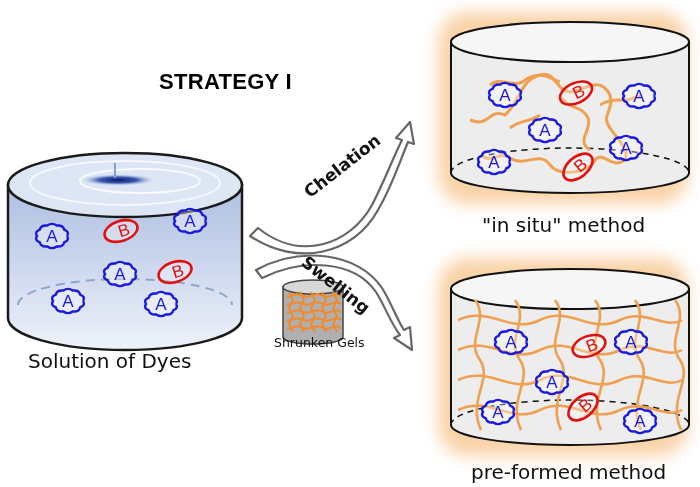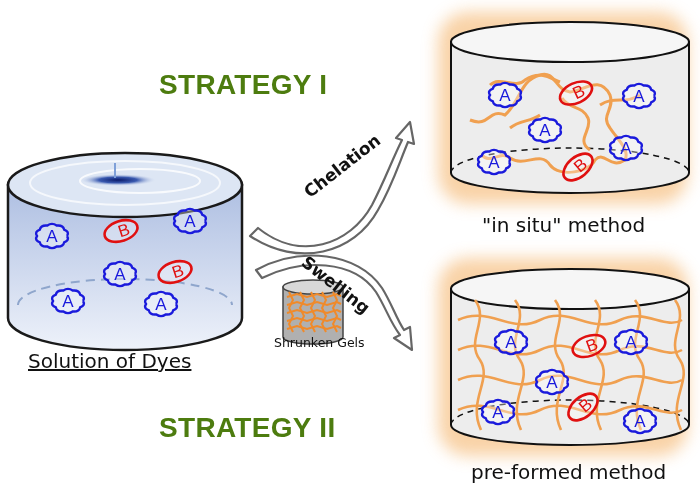--- a/index.html
+++ b/index.html
@@ -1,19 +1,19 @@
 <!DOCTYPE html>
 <html><head>
 <meta charset="utf-8">
 <style>
   html,body{margin:0;padding:0;background:#ffffff;}
   body{width:700px;height:487px;position:relative;overflow:hidden;font-family:"Liberation Sans",sans-serif;}
   #stage{position:absolute;left:0;top:0;width:700px;height:487px;}
   .lbl{position:absolute;font-family:"DejaVu Sans",sans-serif;color:#111;white-space:nowrap;}
-  .strategy{position:absolute;font-family:"Liberation Sans",sans-serif;font-weight:bold;font-size:28px;color:#4d7c0f;letter-spacing:0.3px;}
+  .strategy{position:absolute;font-family:"Liberation Sans",sans-serif;font-weight:bold;font-size:22px;color:#000000;letter-spacing:0.3px;}
 </style>
 </head>
 <body>
 
 <div id="stage">
   <svg id="svg" width="700" height="487" viewBox="0 0 700 487">
     <defs>
       <linearGradient id="waterGrad" x1="0" y1="0" x2="0" y2="1">
         <stop offset="0" stop-color="#aebfe2"></stop>
         <stop offset="1" stop-color="#eef2fa"></stop>
@@ -178,22 +178,21 @@
         </g>
         <g transform="rotate(-40 583 407)">
           <ellipse cx="583" cy="407" rx="17" ry="10" fill="#ffffff" fill-opacity="0.3" stroke="#e01010" stroke-width="2.6"></ellipse>
           <text x="586" y="413" text-anchor="middle" font-size="17" font-family="Liberation Sans, sans-serif" fill="#e01010">B</text>
         </g>
       </g>
   </svg>
 
   
   <div class="strategy" style="left:159px;top:69px;">STRATEGY I</div>
-  <div class="strategy" style="left:159px;top:412px;">STRATEGY II</div>
 
-  <div class="lbl" style="left:28px;top:349px;font-size:20px;text-decoration:underline;">Solution of Dyes</div>
+  <div class="lbl" style="left:28px;top:349px;font-size:20px;">Solution of Dyes</div>
   <div class="lbl" style="left:274px;top:335px;font-size:12.5px;">Shrunken Gels</div>
   <div class="lbl" style="left:482px;top:213px;font-size:20px;">"in situ" method</div>
   <div class="lbl" style="left:471px;top:460px;font-size:20px;text-align:center;">pre-formed method</div>
 
   <div class="lbl" style="left:300px;top:186px;font-size:17px;font-weight:bold;transform:rotate(-38deg);transform-origin:left top;">Chelation</div>
   <div class="lbl" style="left:310px;top:252px;font-size:17px;font-weight:bold;transform:rotate(38deg);transform-origin:left top;">Swelling</div>
 </div>
 
 </body></html>

